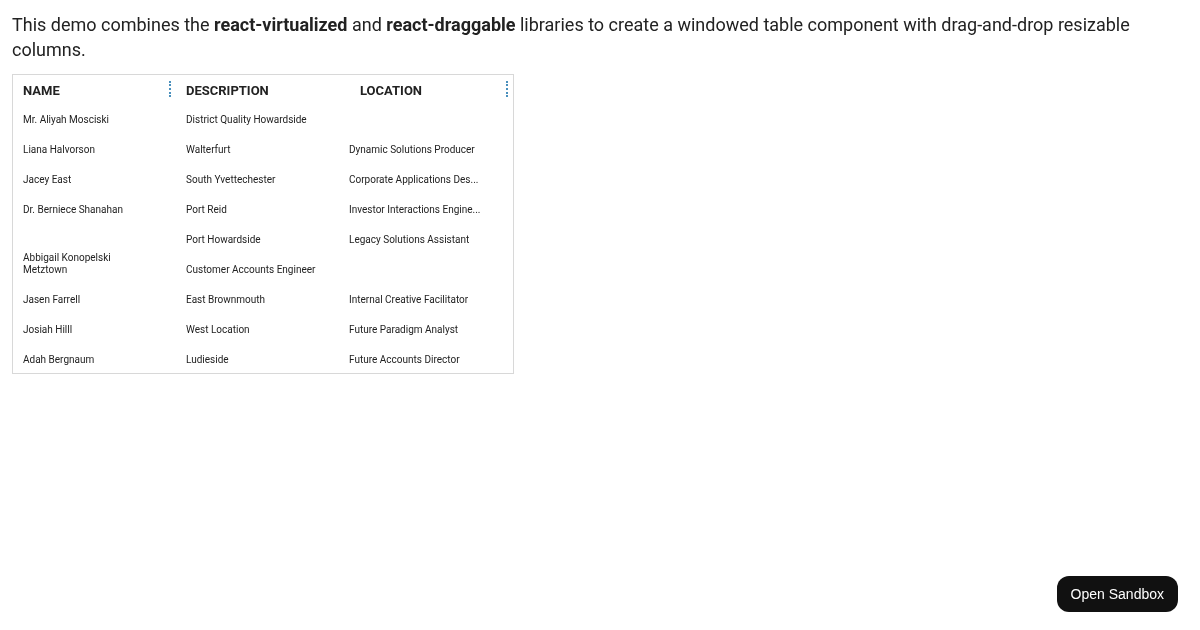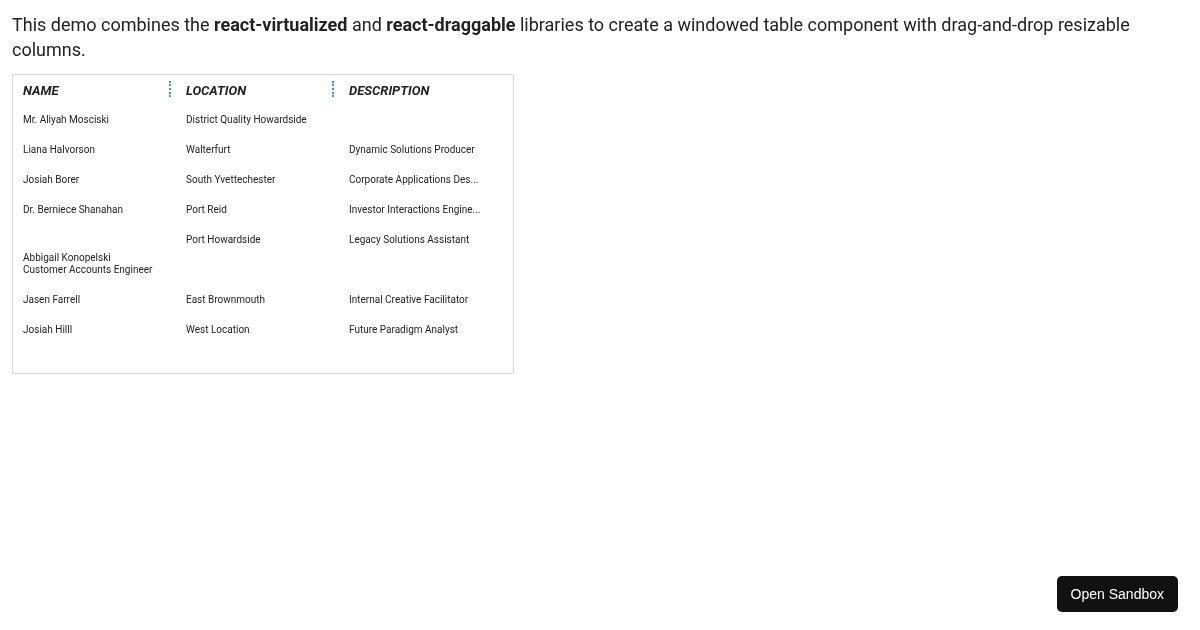--- a/index.html
+++ b/index.html
@@ -36,21 +36,20 @@
     .header-cell {
       text-transform: uppercase;
       font-weight: 700;
       font-size: 13px;
       color: #222;
       padding: 0 10px;
       display: flex;
       align-items: center;
       height: 30px;
       position: relative;
-      font-style: italic;
     }
     .drag-handle {
       position: absolute;
       top: 6px;
       right: 2px;
       width: 8px;
       height: 16px;
       cursor: col-resize;
       display: flex;
       flex-direction: column;
@@ -80,85 +79,91 @@
       height: 30px;
       line-height: 30px;
     }
     .open-sandbox {
       position: absolute;
       right: 22px;
       bottom: 18px;
       background: #111;
       color: #fff;
       border: none;
-      border-radius: 5px;
+      border-radius: 12px;
       padding: 10px 14px;
       font-size: 14px;
       cursor: pointer;
     }
   </style>
 </head>
 <body>
 
 <p class="intro">
   <span>This demo combines the </span><strong>react-virtualized</strong><span> and </span><strong>react-draggable</strong><span> libraries to create a windowed table component with drag-and-drop resizable columns.</span>
 </p>
 
 <div class="table-wrap">
   <div class="header-row" id="header-row">
       <div class="header-cell" style="width: 163px;">
         <span>Name</span>
         <div class="drag-handle">
           <span></span>
         </div>
       </div>
+      <div class="header-cell" style="width: 174px;">
+        <span>Description</span>
+      </div>
       <div class="header-cell" style="width: 163px;">
         <span>Location</span>
         <div class="drag-handle">
           <span></span>
         </div>
-      </div>
-      <div class="header-cell" style="width: 174px;">
-        <span>Description</span>
       </div>
     </div>
   <div class="body" id="table-body">
       <div class="row">
         <div class="cell" style="width: 163px;">Mr. Aliyah Mosciski</div>
         <div class="cell" style="width: 174px;">District Quality Howardside</div>
       </div>
       <div class="row">
         <div class="cell" style="width: 163px;">Liana Halvorson</div>
         <div class="cell" style="width: 163px;">Walterfurt</div>
         <div class="cell" style="width: 174px;">Dynamic Solutions Producer</div>
       </div>
       <div class="row">
-        <div class="cell" style="width: 163px;">Josiah Borer</div>
+        <div class="cell" style="width: 163px;">Jacey East</div>
         <div class="cell" style="width: 163px;">South Yvettechester</div>
         <div class="cell" style="width: 174px;">Corporate Applications Des...</div>
       </div>
       <div class="row">
         <div class="cell" style="width: 163px;">Dr. Berniece Shanahan</div>
         <div class="cell" style="width: 163px;">Port Reid</div>
         <div class="cell" style="width: 174px;">Investor Interactions Engine...</div>
       </div>
       <div class="row">
         <div class="cell" style="width: 163px; margin-top: 36px;">Abbigail Konopelski</div>
         <div class="cell" style="width: 163px;">Port Howardside</div>
         <div class="cell" style="width: 174px;">Legacy Solutions Assistant</div>
       </div>
       <div class="row">
+        <div class="cell" style="width: 163px;">Metztown</div>
         <div class="cell" style="width: 174px;">Customer Accounts Engineer</div>
       </div>
       <div class="row">
         <div class="cell" style="width: 163px;">Jasen Farrell</div>
         <div class="cell" style="width: 163px;">East Brownmouth</div>
         <div class="cell" style="width: 174px;">Internal Creative Facilitator</div>
       </div>
       <div class="row">
         <div class="cell" style="width: 163px;">Josiah Hilll</div>
         <div class="cell" style="width: 163px;">West Location</div>
         <div class="cell" style="width: 174px;">Future Paradigm Analyst</div>
       </div>
+      <div class="row">
+        <div class="cell" style="width: 163px;">Adah Bergnaum</div>
+        <div class="cell" style="width: 163px;">Ludieside</div>
+        <div class="cell" style="width: 174px;">Future Accounts Director</div>
+      </div>
     </div>
 </div>
 
 <button class="open-sandbox">Open Sandbox</button>
 
 </body></html>

